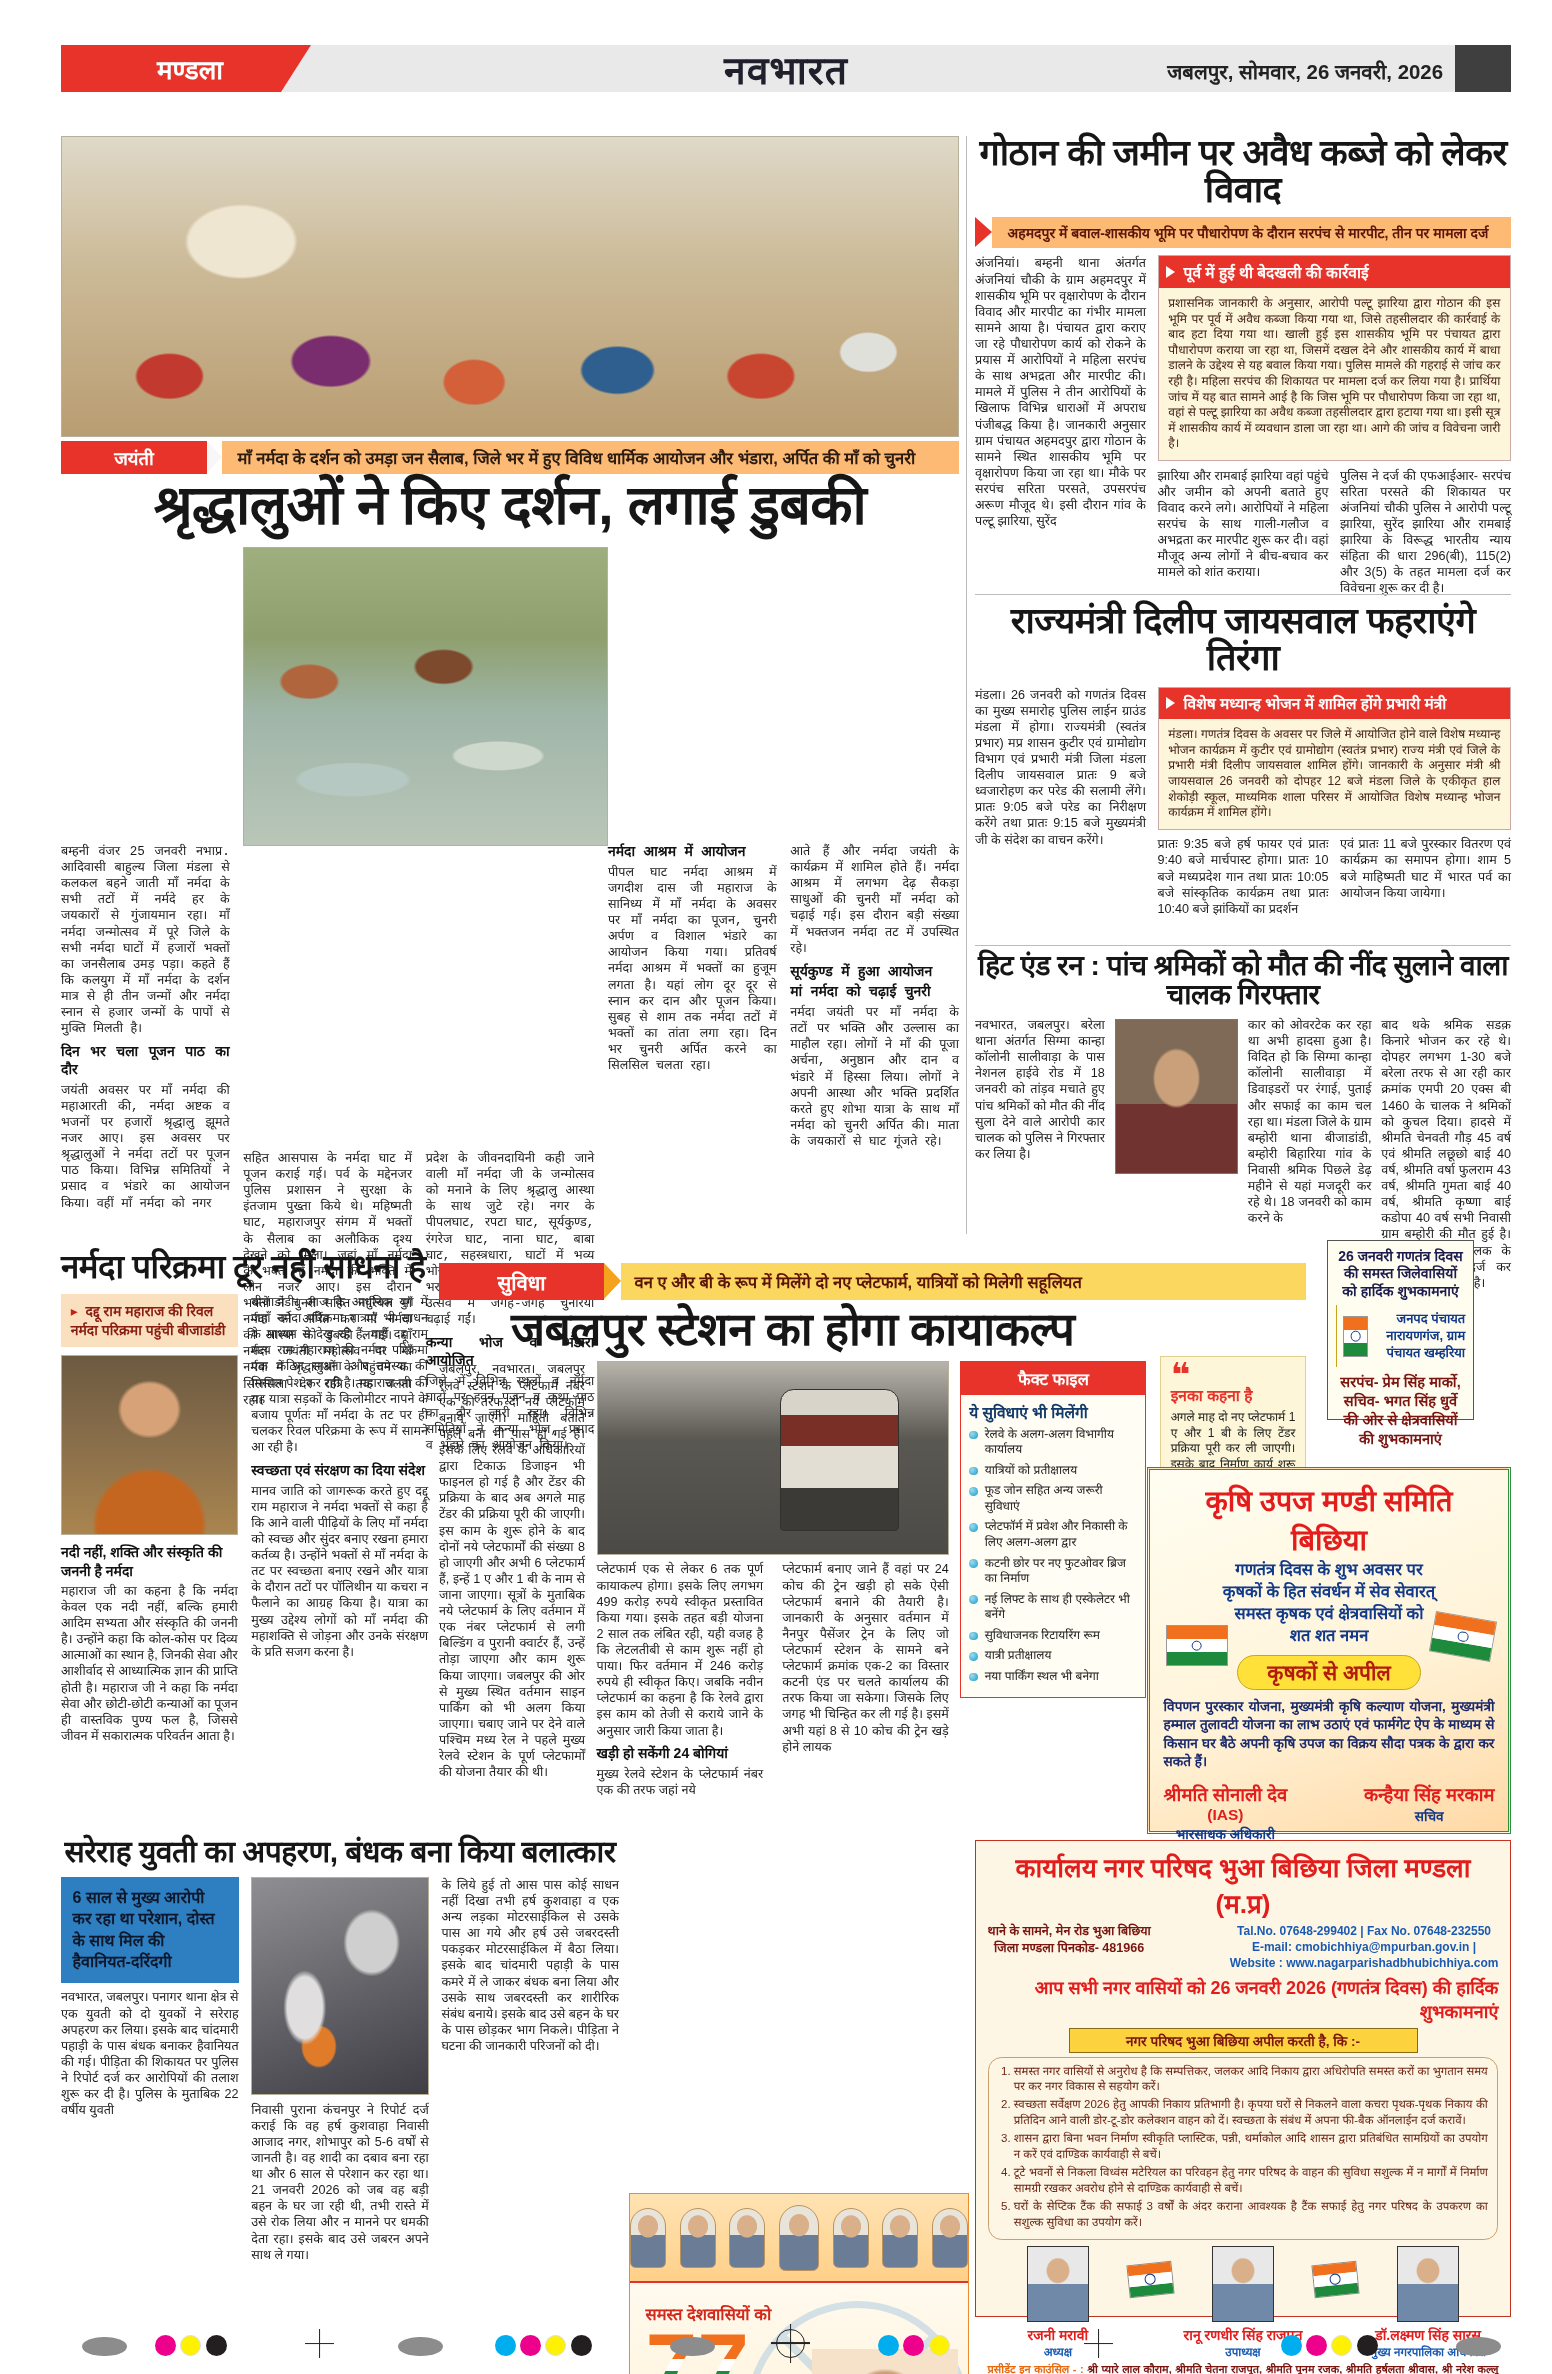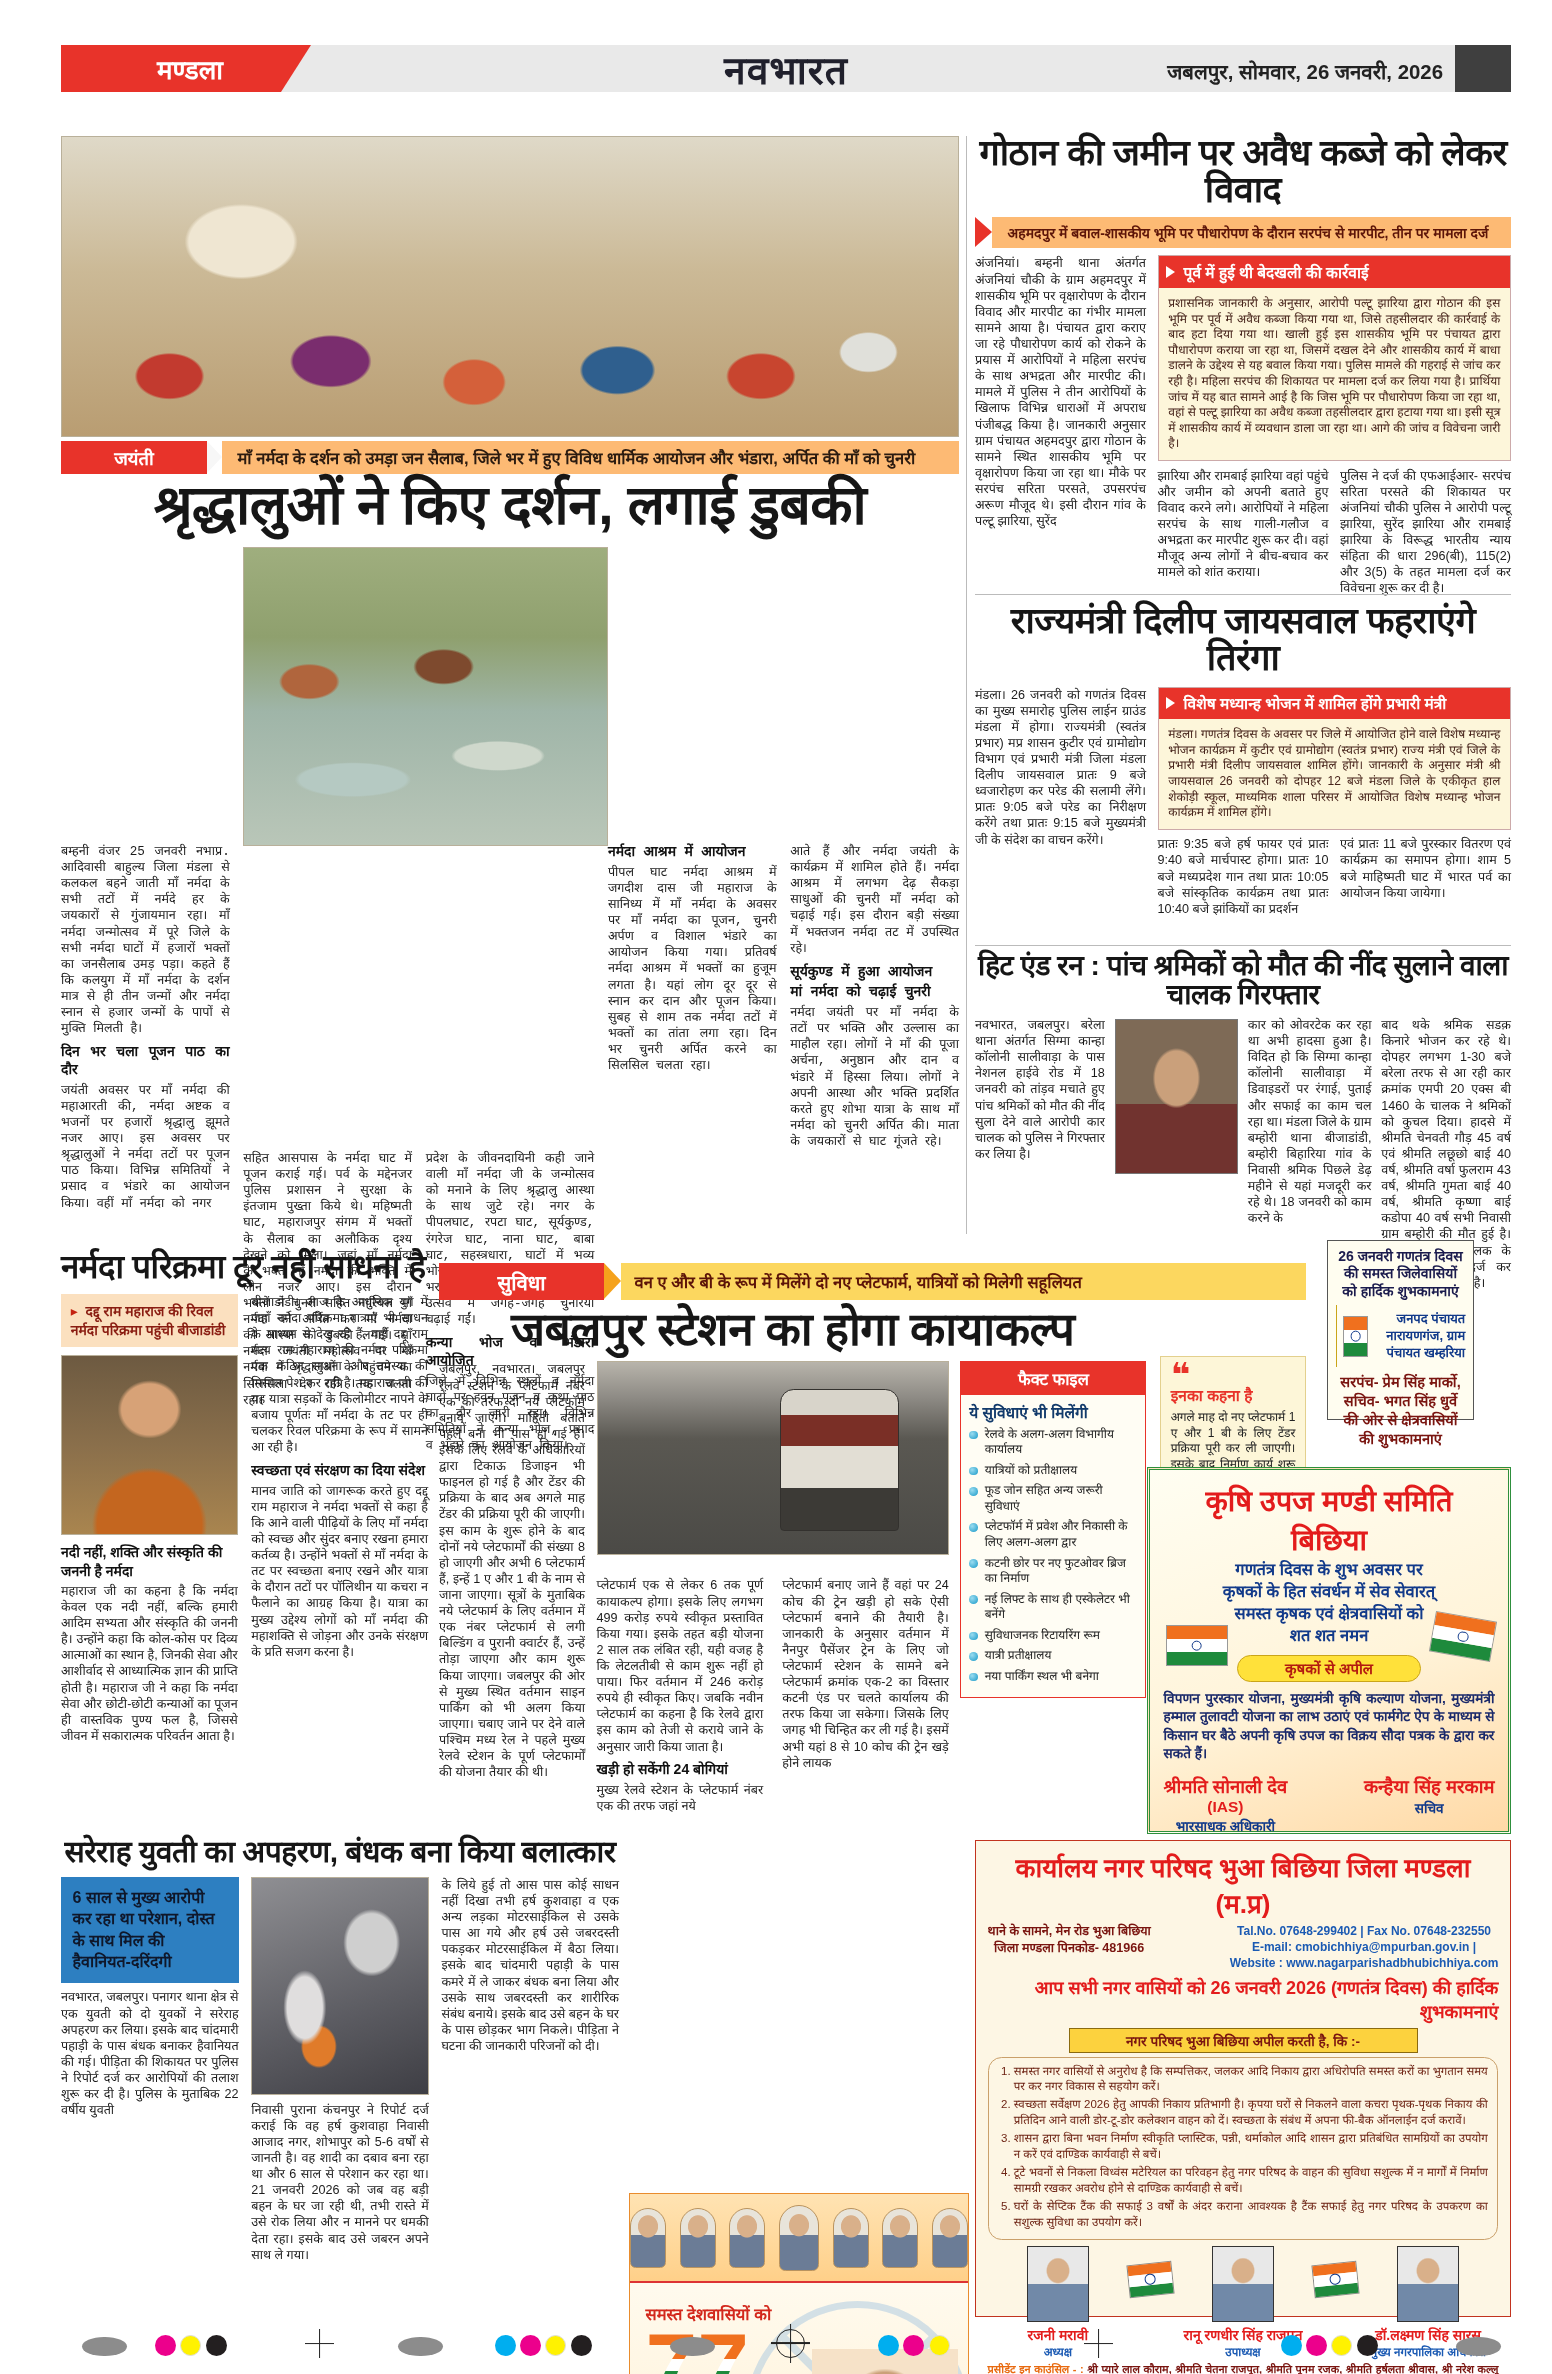--- a/index.html
+++ b/index.html
@@ -101,21 +101,21 @@
   .miniflag { width:62px; height:41px; display:flex; flex-direction:column; border:1px solid #999; }
   .miniflag i { flex:1; display:block; }
   .mf-s { background:#f0701e; } .mf-w { background:#fff; position:relative; } .mf-g { background:#1e8a3c; }
   .mf-w:after { content:""; position:absolute; left:50%; top:50%; width:8.7px; height:8.7px; border:1.5px solid #123a8a; border-radius:50%; transform:translate(-50%,-50%); }
   .flagpole { width:3.9px; background:#caa519; }
 
   .mandiad { border:3.9px double #2e8f3c; background:linear-gradient(160deg,#fffef2 0%, #fff4da 55%, #ffd9a6 100%); padding:9.7px 13.6px; }
   .mandiad .m-title { color:#e31c1c; font-weight:800; font-size:29px; text-align:center; }
   .mandiad .m-line { color:#123a8a; font-weight:800; font-size:16.5px; text-align:center; line-height:1.35; }
   .mandiad .m-pill { margin:7.8px auto; width:184px; background:#ffe13a; border:1.9px solid #caa519; border-radius:17.5px;
-      color:#b31a10; font-weight:800; font-size:15px; text-align:center; padding:2.9px 0; }
+      color:#b31a10; font-weight:800; font-size:21px; text-align:center; padding:2.9px 0; }
   .mandiad .m-body { color:#1b2a6b; font-weight:700; font-size:13.6px; line-height:1.35; text-align:justify; }
   .mandiad .m-signs { display:flex; justify-content:space-between; margin-top:9.7px; }
   .mandiad .s-name { color:#e31c1c; font-weight:800; font-size:18.4px; }
   .mandiad .s-sub { color:#e31c1c; font-weight:800; font-size:15.5px; text-align:center; }
   .mandiad .s-role { color:#123a8a; font-weight:800; font-size:13.6px; text-align:center; }
 
   .bluebox { background:#2d7fc1; color:#0f172a; font-weight:800; font-size:16px; line-height:1.35; padding:9.7px 11.6px; }
   .peachbox { background:#fbe0bf; padding:7.8px 9.7px; color:#8a1d12; font-weight:800; font-size:14px; line-height:1.35; }
   .peachbox .tri { color:#c42210; margin-right:3.9px; }
 
@@ -304,21 +304,21 @@
     </div>
     <div style="display:flex; gap:13.6px; margin-top:5.8px;">
       <div style="flex:1;">
         <div class="hl" style="font-size:46px; text-align:center;">जबलपुर स्टेशन का होगा कायाकल्प</div>
         <div style="display:flex; gap:11.6px; margin-top:7.8px;">
           <div class="bodytxt" style="width:146px; flex:none;">जबलपुर, नवभारत। जबलपुर रेलवे स्टेशन के प्लेटफार्म नंबर एक की तरफ दो नये प्लेटफॉर्म बनाये जाएंगे। माहिती बताते पहले बना भी पास हो गई है। इसके लिए रेलवे के अधिकारियों द्वारा टिकाऊ डिजाइन भी फाइनल हो गई है और टेंडर की प्रक्रिया के बाद अब अगले माह टेंडर की प्रक्रिया पूरी की जाएगी। इस काम के शुरू होने के बाद दोनों नये प्लेटफार्मों की संख्या 8 हो जाएगी और अभी 6 प्लेटफार्म हैं, इन्हें 1 ए और 1 बी के नाम से जाना जाएगा। सूत्रों के मुताबिक नये प्लेटफार्म के लिए वर्तमान में एक नंबर प्लेटफार्म से लगी बिल्डिंग व पुरानी क्वार्टर हैं, उन्हें तोड़ा जाएगा और काम शुरू किया जाएगा। जबलपुर की ओर से मुख्य स्थित वर्तमान साइन पार्किंग को भी अलग किया जाएगा। चबाए जाने पर देने वाले पश्चिम मध्य रेल ने पहले मुख्य रेलवे स्टेशन के पूर्ण प्लेटफार्मों की योजना तैयार की थी।</div>
           <div style="flex:1;">
             <div class="photo ph-train" style="width:100%; height:194px;">
               <div class="train-nose"></div>
             </div>
-            <div class="cols" style="gap:19px; margin-top:22px;">
+            <div class="cols" style="gap:19px; margin-top:6px;">
               <div class="col bodytxt">
                 <span>प्लेटफार्म एक से लेकर 6 तक पूर्ण कायाकल्प होगा। इसके लिए लगभग 499 करोड़ रुपये स्वीकृत प्रस्तावित किया गया। इसके तहत बड़ी योजना 2 साल तक लंबित रही, यही वजह है कि लेटलतीबी से काम शुरू नहीं हो पाया। फिर वर्तमान में 246 करोड़ रुपये ही स्वीकृत किए। जबकि नवीन प्लेटफार्म का कहना है कि रेलवे द्वारा इस काम को तेजी से कराये जाने के अनुसार जारी किया जाता है।</span>
                 <div class="subhead">खड़ी हो सकेंगी 24 बोगियां</div>
                 <span>मुख्य रेलवे स्टेशन के प्लेटफार्म नंबर एक की तरफ जहां नये</span>
               </div>
               <div class="col bodytxt">प्लेटफार्म बनाए जाने हैं वहां पर 24 कोच की ट्रेन खड़ी हो सके ऐसी प्लेटफार्म बनाने की तैयारी है। जानकारी के अनुसार वर्तमान में नैनपुर पैसेंजर ट्रेन के लिए जो प्लेटफार्म स्टेशन के सामने बने प्लेटफार्म क्रमांक एक-2 का विस्तार कटनी एंड पर चलते कार्यालय की तरफ किया जा सकेगा। जिसके लिए जगह भी चिन्हित कर ली गई है। इसमें अभी यहां 8 से 10 कोच की ट्रेन खड़े होने लायक</div>
             </div>
           </div>
           <div style="width:186px; flex:none;">
             <div class="factfile">

